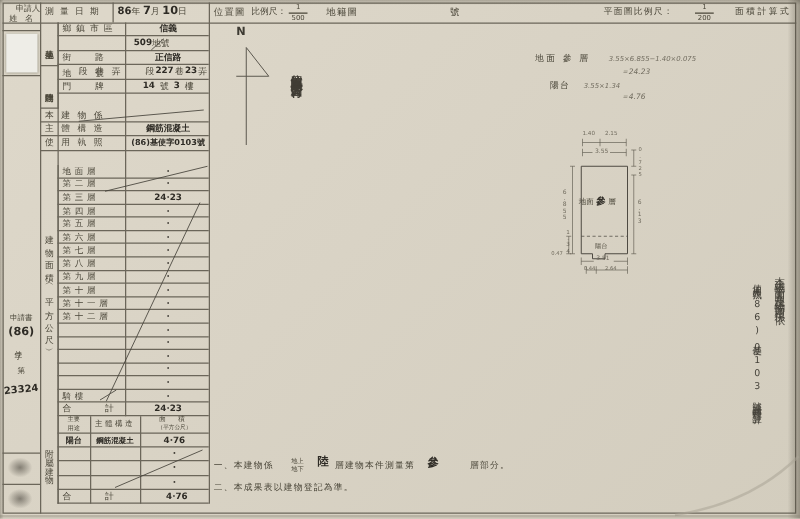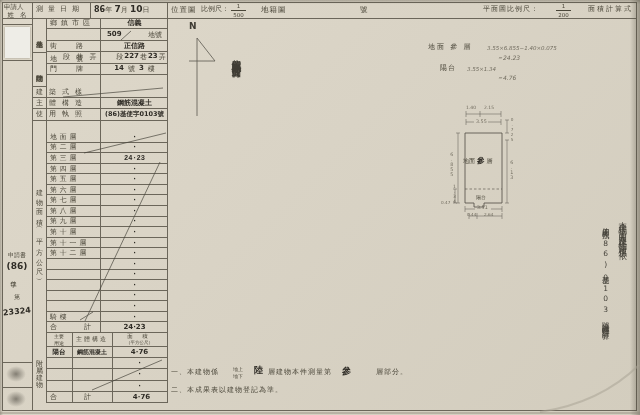--- a/index.html
+++ b/index.html
@@ -26,21 +26,21 @@
   .smudge{position:absolute;border-radius:50%;background:radial-gradient(ellipse,rgba(60,56,48,.55),rgba(60,56,48,0) 70%);}
   svg{position:absolute;left:0;top:0;}
 </style>
 </head>
 <body>
 
 <div id="page">
 
   <div class="abs" style="left:2px;top:2px;width:635px;height:409px;border:1px solid var(--line);"></div>
 
-  <div class="txt" style="left:4px;top:4px;width:28px;text-align:left;font-size:6.5px;">申請人</div>
+  <div class="txt" style="left:4px;top:4px;width:28px;text-align:right;font-size:6.5px;">申請人</div>
   <div class="txt" style="left:4px;top:12px;width:28px;text-align:center;font-size:6.5px;letter-spacing:2px;">姓 名</div>
 
   <div class="txt" style="left:36px;top:6px;width:52px;font-size:7px;letter-spacing:5px;">測量日期</div>
   <div class="vl" style="left:90px;top:2px;height:16px;"></div>
   <div class="txt" style="left:94px;top:5px;font-size:7px;">
     <span class="hw" style="font-size:8px;">86</span><span>年</span>
     <span class="hw" style="font-size:9px;">7</span><span>月</span>
     <span class="hw" style="font-size:9px;">10</span><span>日</span>
   </div>
 
@@ -89,21 +89,21 @@
   <div class="ncol vert" style="left:32px;top:132px;width:14px;height:201px;font-size:7px;letter-spacing:10px;">建物面積（平方公尺）</div>
   <div class="ncol vert" style="left:32px;top:333px;width:14px;height:70px;font-size:7px;letter-spacing:7px;">附屬建物</div>
 
   <div class="sect" style="left:46px;top:18px;width:121px;">
     <div class="row" style="height:11.4px;">
       <div class="lab" style="width:52px;letter-spacing:4px;">鄉鎮市區</div>
       <div class="val">信義</div>
     </div>
     <div class="row" style="height:11.4px;">
       <div class="lab" style="width:52px;letter-spacing:6px;margin-top:48px;">地　號</div>
-      <div class="val" style="display:flex;justify-content:space-between;padding:0 5px;">
+      <div class="val" style="display:flex;justify-content:flex-start;padding:0 5px;">
         <span>509</span>
         <span style="color:var(--ink);font-weight:400;">地號</span>
       </div>
     </div>
     <div class="row" style="height:11.4px;">
       <div class="lab" style="width:52px;letter-spacing:6px;">街　路</div>
       <div class="val">正信路</div>
     </div>
     <div class="row" style="height:11.4px;">
       <div class="lab" style="width:52px;letter-spacing:2px;padding-left:17px;">段 巷 弄</div>
@@ -121,21 +121,21 @@
         <span>14</span>
         <span style="color:var(--ink);font-weight:400;">號</span>
         <span>3</span>
         <span style="color:var(--ink);font-weight:400;">樓</span>
       </div>
     </div>
   </div>
 
   <div class="sect" style="left:32px;top:86.4px;width:135px;">
     <div class="row" style="height:11.4px;">
-      <div class="lab" style="width:66px;letter-spacing:6px;">建築式樣</div>
+      <div class="lab" style="width:66px;letter-spacing:6px;">本建物係</div>
       <div class="val"></div>
     </div>
     <div class="row" style="height:11.6px;">
       <div class="lab" style="width:66px;letter-spacing:6px;">主體構造</div>
       <div class="val">鋼筋混凝土</div>
     </div>
     <div class="row" style="height:11.2px;">
       <div class="lab" style="width:66px;letter-spacing:6px;">使用執照</div>
       <div class="val" style="font-size:6.5px;">(86)基使字0103號</div>
     </div>
@@ -146,21 +146,21 @@
       <div class="row" style="height:10.58px;">
         <div class="lab" style="width:52px;letter-spacing:3px;font-size:6.8px;">地面層</div>
         <div class="val">·</div>
       </div>
 
       <div class="row" style="height:10.58px;">
         <div class="lab" style="width:52px;letter-spacing:3px;font-size:6.8px;">第二層</div>
         <div class="val">·</div>
       </div>
 
-      <div class="row" style="height:10.58px;font-family:Liberation Mono, monospace;">
+      <div class="row" style="height:10.58px;">
         <div class="lab" style="width:52px;letter-spacing:3px;font-size:6.8px;">第三層</div>
         <div class="val">24·23</div>
       </div>
 
       <div class="row" style="height:10.58px;">
         <div class="lab" style="width:52px;letter-spacing:3px;font-size:6.8px;">第四層</div>
         <div class="val">·</div>
       </div>
 
       <div class="row" style="height:10.58px;">

